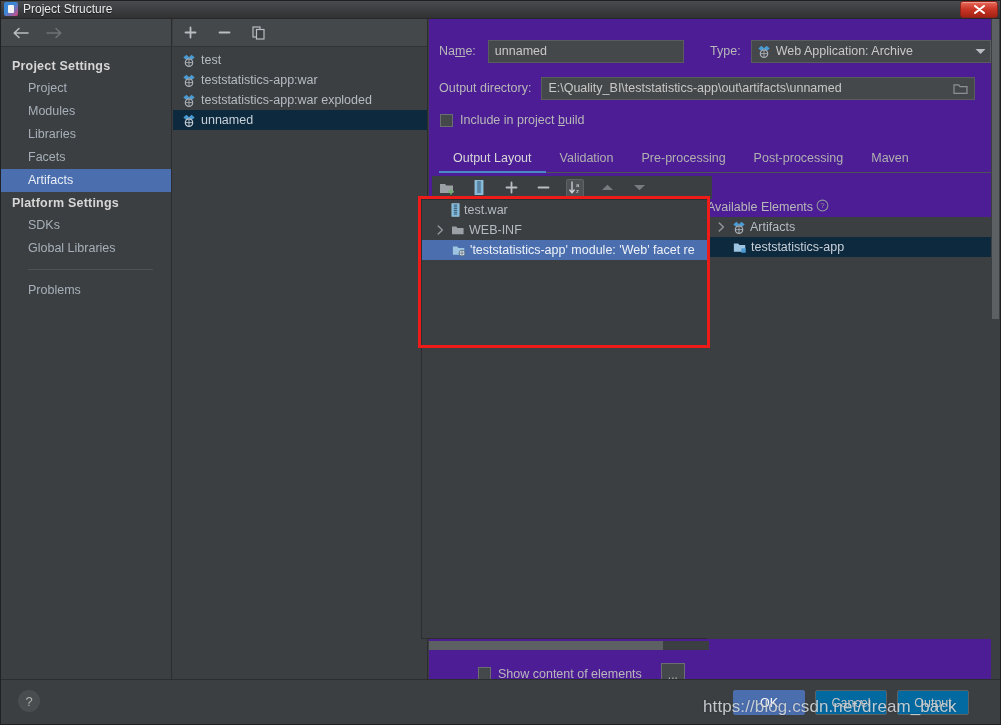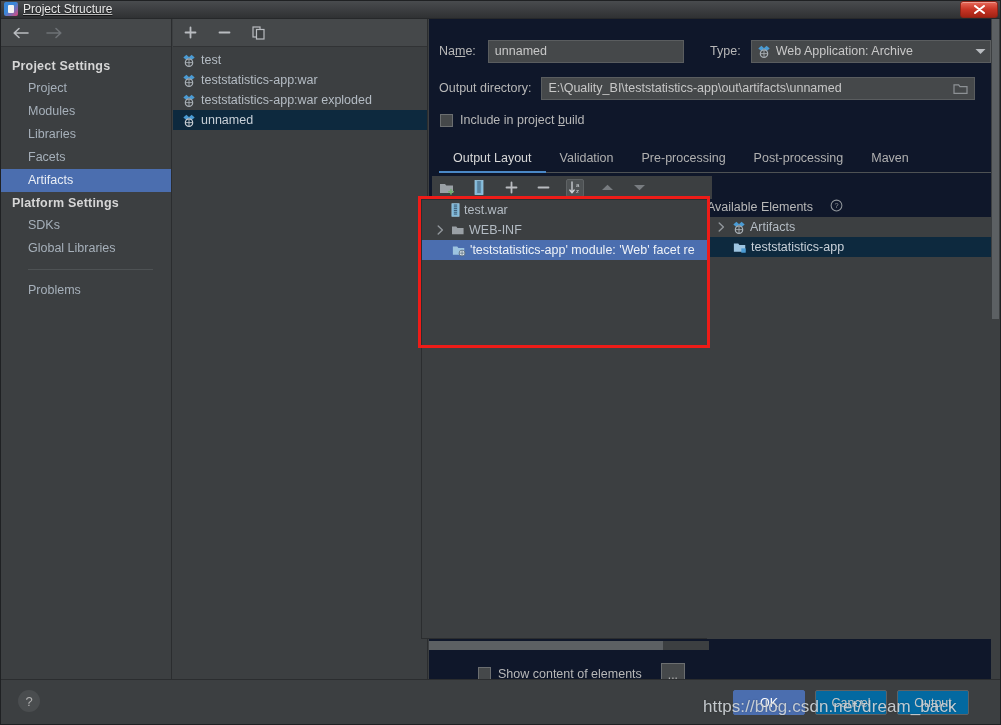--- a/index.html
+++ b/index.html
@@ -13,21 +13,21 @@
     position: relative; width: 1001px; height: 725px;
     background: #3c3f41; color: #bbbbbb;
     font-size: 12.5px;
   }
 
   
   .titlebar {
     position: absolute; left: 0; top: 0; width: 1001px; height: 19px;
     background: linear-gradient(to bottom, #4a4d50 0%, #2f3133 100%);
     border-bottom: 1px solid #26282a;
-    display: flex; align-items: center; text-decoration: underline;
+    display: flex; align-items: center;
   }
   .title-icon {
     width: 14px; height: 14px; margin-left: 4px; margin-right: 5px;
     border-radius: 2px;
     background: linear-gradient(135deg,#3a87d8 0%,#3a87d8 45%,#e0457b 100%);
     position: relative; flex: none;
   }
   .title-icon::after {
     content: ""; position: absolute; left: 4px; top: 3px;
     width: 6px; height: 8px; background: #f2f2f2; border-radius: 1px;
@@ -87,21 +87,21 @@
   .art-list { padding-top: 3px; }
   .art-row {
     height: 20px; display: flex; align-items: center; gap: 5px;
     padding-left: 9px; color: #b4bcc4; font-size: 12.5px; white-space: nowrap;
   }
   .art-row.selected { background: #0d293e; color: #c8d0d8; }
 
   
   .editor {
     position: absolute; left: 429px; top: 0; width: 572px; height: 660px;
-    background: #0f172a;
+    background: #4c1d95;
   }
   .form-row { display: flex; align-items: center; height: 28px; }
   .form-label { color: #b8b8b8; font-size: 12.5px; white-space: nowrap; }
   .txt-input {
     background: #45484a; border: 1px solid #5a5d5f; color: #c8c8c8;
     height: 23px; line-height: 21px; font-size: 12.5px;
     padding: 0 6px; white-space: nowrap; overflow: hidden;
   }
   .combo {
     background: #45484a; border: 1px solid #5a5d5f; height: 23px;
@@ -148,21 +148,21 @@
   }
   .tree-row {
     height: 20px; display: flex; align-items: center; gap: 4px;
     color: #b4bcc4; font-size: 12.5px; white-space: nowrap;
   }
   .tree-row.selected-blue { background: #4b6eaf; color: #eef2f7; }
   .tree-row.selected-navy { background: #0d293e; color: #c8d0d8; }
   .twisty { width: 13px; display: flex; align-items: center; justify-content: center; flex: none; }
 
   .avail-header {
-    display: flex; align-items: center; gap: 17px;
+    display: flex; align-items: center; gap: 3px;
     color: #b8b8b8; font-size: 12.5px; white-space: nowrap;
   }
 
   .hscroll {
     height: 9px; background: #3c3f41;
   }
   .hscroll-thumb { height: 9px; background: #5c6063; }
 
   .dots-btn {
     background: #45484a; border: 1px solid #6b6e70; color: #b0b0b0;

